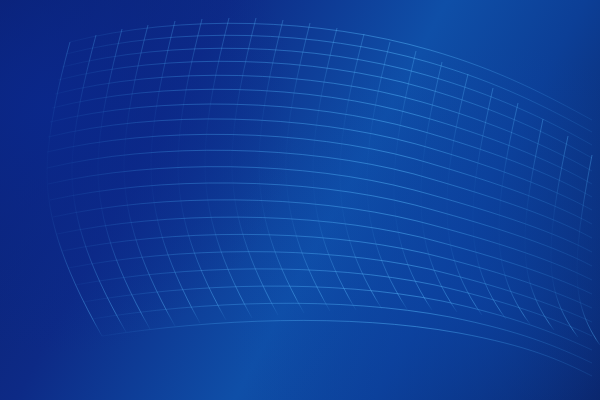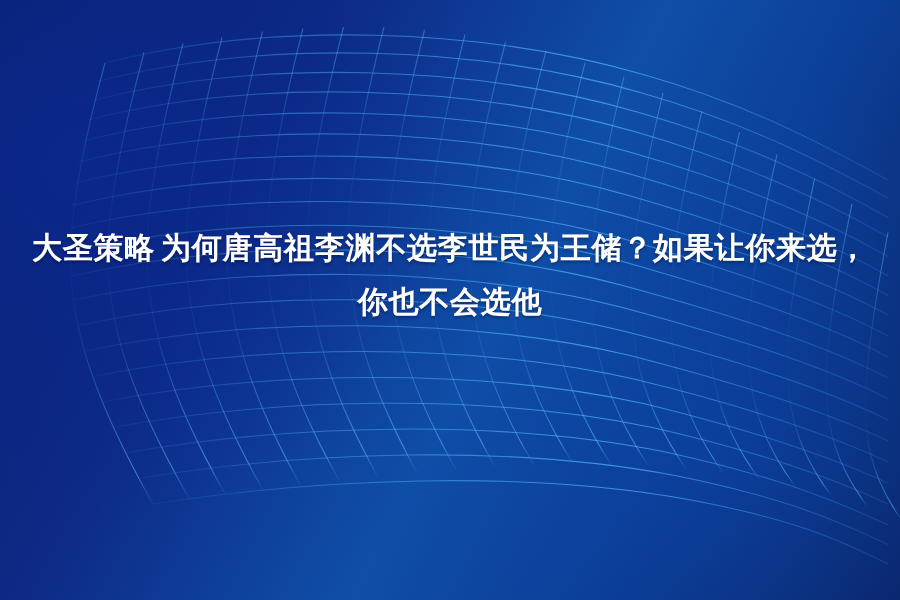--- a/index.html
+++ b/index.html
@@ -125,17 +125,14 @@
       <path d="M 442 62 C 431 108, 422 152, 421 188 C 420 226, 425 266, 457 312"></path>
       <path d="M 468 74 C 457 120, 448 163, 447 198 C 446 234, 451 272, 482 315"></path>
       <path d="M 493 88 C 483 133, 474 175, 473 209 C 472 243, 476 279, 506 319"></path>
       <path d="M 518 103 C 508 147, 500 188, 499 221 C 498 253, 502 287, 530 324"></path>
       <path d="M 543 119 C 534 163, 526 202, 525 234 C 524 265, 528 296, 554 330"></path>
       <path d="M 568 136 C 559 179, 552 217, 551 248 C 550 277, 554 306, 578 337"></path>
       <path d="M 592 155 C 584 197, 578 233, 577 263 C 576 290, 580 317, 600 345"></path>
     </g>
   </svg>
 
-  <div class="headline">
-    <span class="brand">大圣策略</span><span>为何唐高祖李渊不选李世民为王储？如果让你来选，你也不会选他</span>
-  </div>
 
 </div>
 
 </body></html>

